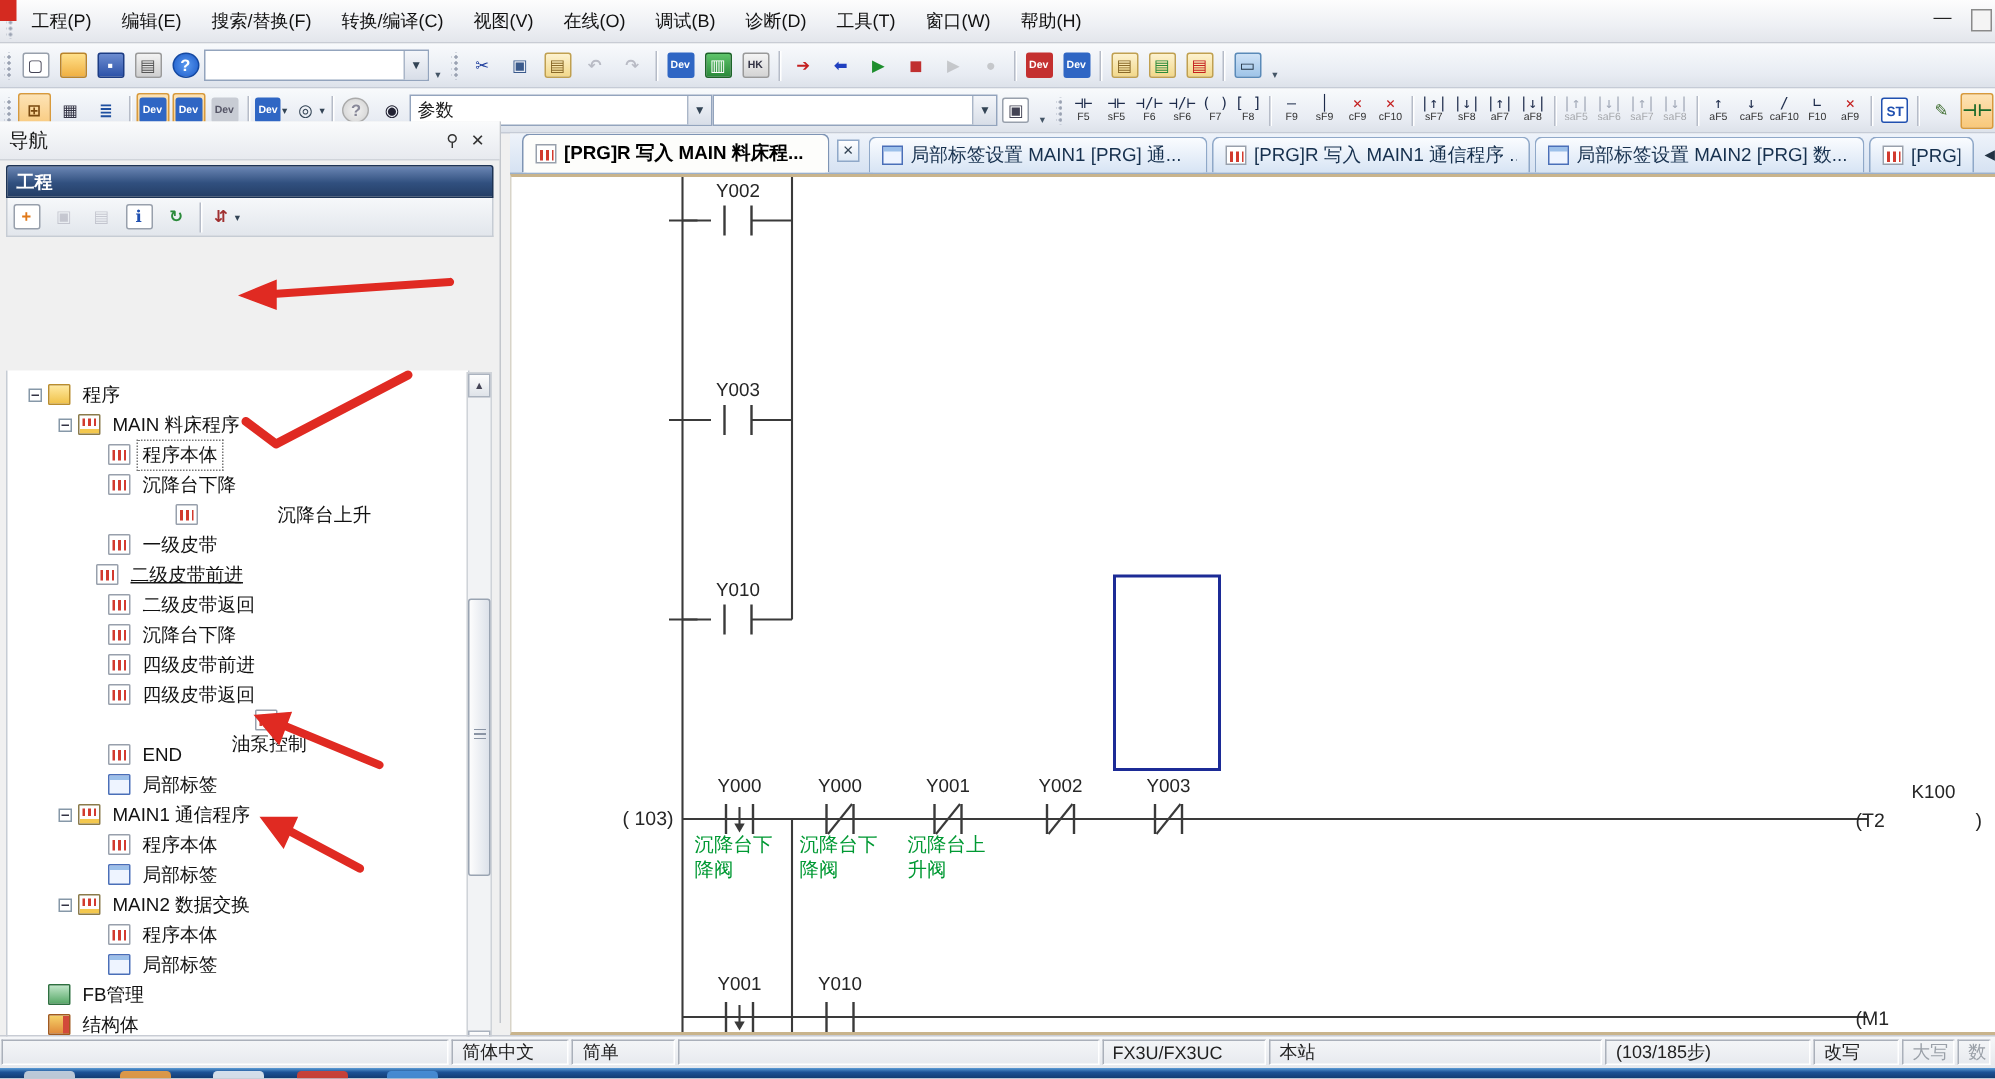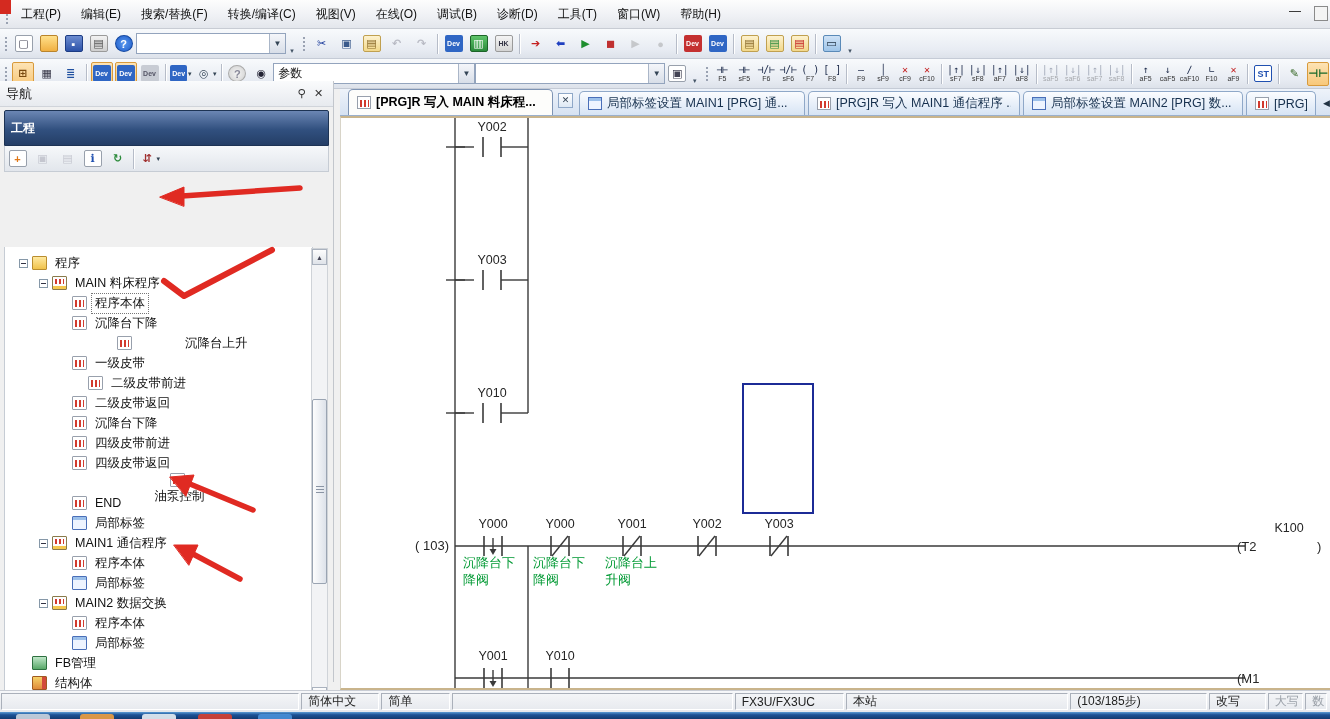--- a/index.html
+++ b/index.html
@@ -40,21 +40,21 @@
   .lbtn .sym { font-size:10px; line-height:10px; color:#1c2a4a; font-family:"DejaVu Sans Mono",monospace; }
   .lbtn .key { font-size:7px; line-height:8px; color:#333; }
   .lbtn.dis { opacity:.38; }
 
   
   #nav { position:absolute; left:0; top:81px; width:334px; height:601px; background:#f0f0f0; border-right:1px solid #c2c6cc; }
   #nav-title { height:26px; display:flex; align-items:center; padding:0 6px;
     background:linear-gradient(#fafbfc,#e7eaef); border-bottom:1px solid #d0d4da; font-size:13px; }
   #nav-title .sp { flex:1; }
   .small-btn { width:17px; height:17px; display:flex; align-items:center; justify-content:center; color:#333; font-size:11px; }
-  #nav-proj-header { height:36px; margin:3px 4px 0 4px; padding:0 6px; display:flex; align-items:center;
+  #nav-proj-header { height:22px; margin:3px 4px 0 4px; padding:0 6px; display:flex; align-items:center;
     background:linear-gradient(#6b86b4,#31507f 55%,#243e66); color:#fff; font-weight:bold; font-size:12px;
     border:1px solid #1d3354; border-radius:2px 2px 0 0; }
   #nav-toolbar { height:26px; margin:0 4px; display:flex; align-items:center; background:linear-gradient(#f6f8fa,#e2e6ec);
     border:1px solid #c6ccd4; border-top:none; }
   #tree { position:absolute; left:4px; top:166px; width:309px; height:458px; background:#fff; border:1px solid #c6ccd4;
     border-top:none; overflow:hidden; padding-top:6px; }
   .trow { height:20px; display:flex; align-items:center; white-space:nowrap; position:relative; }
   .texp { width:9px; height:9px; border:1px solid #8698a8; background:#fff; margin-right:4px; position:relative; flex:none; }
   .texp::after { content:""; position:absolute; left:1px; top:3px; width:5px; height:1px; background:#334; }
   .tspacer { width:13px; flex:none; }
@@ -444,21 +444,21 @@
         <div class="trow" style="padding-left: 54px; gap: 45px;">
           <div class="tspacer"></div>
           <div class="ticon t-ladder"></div>
           <span class="tlabel">沉降台上升</span>
         </div>
         <div class="trow" style="padding-left: 54px;">
           <div class="tspacer"></div>
           <div class="ticon t-ladder"></div>
           <span class="tlabel">一级皮带</span>
         </div>
-        <div class="trow" style="padding-left: 70px;">
+        <div class="trow" style="padding-left: 46px; text-decoration: underline;">
           <div class="tspacer"></div>
           <div class="ticon t-ladder"></div>
           <span class="tlabel">二级皮带前进</span>
         </div>
         <div class="trow" style="padding-left: 54px;">
           <div class="tspacer"></div>
           <div class="ticon t-ladder"></div>
           <span class="tlabel">二级皮带返回</span>
         </div>
         <div class="trow" style="padding-left: 54px;">

